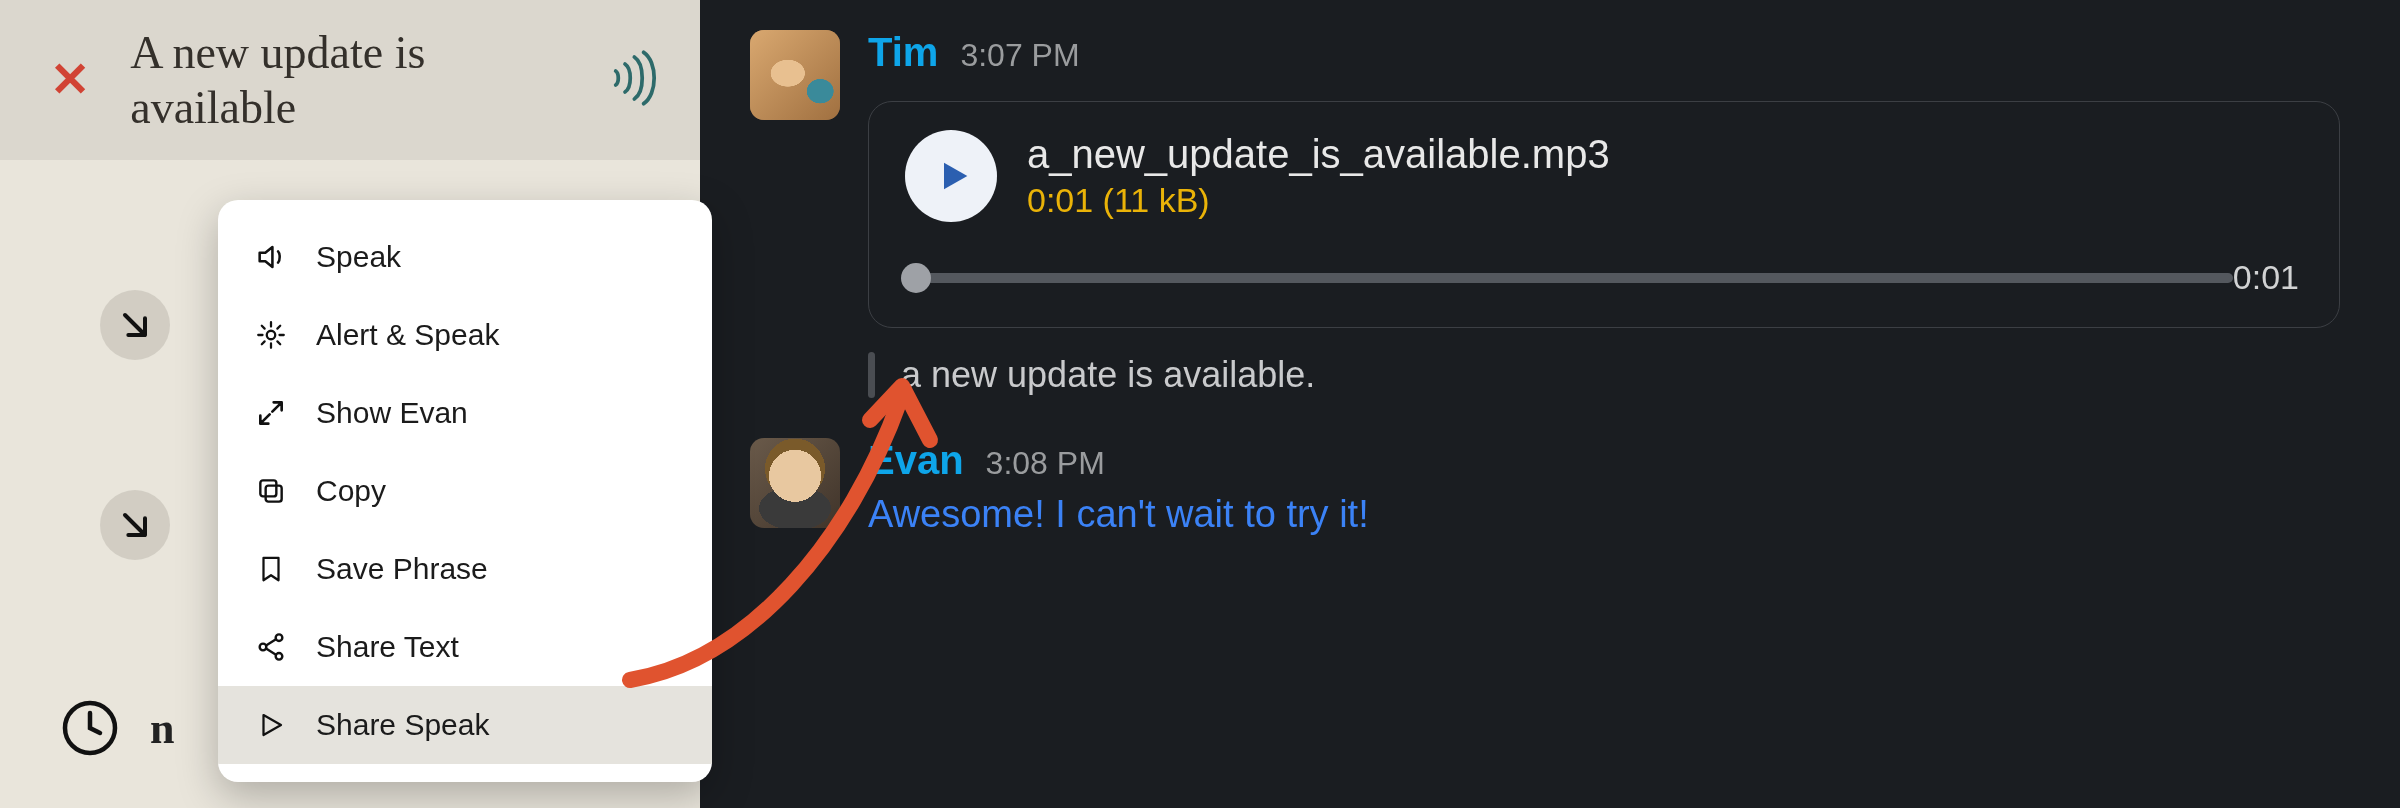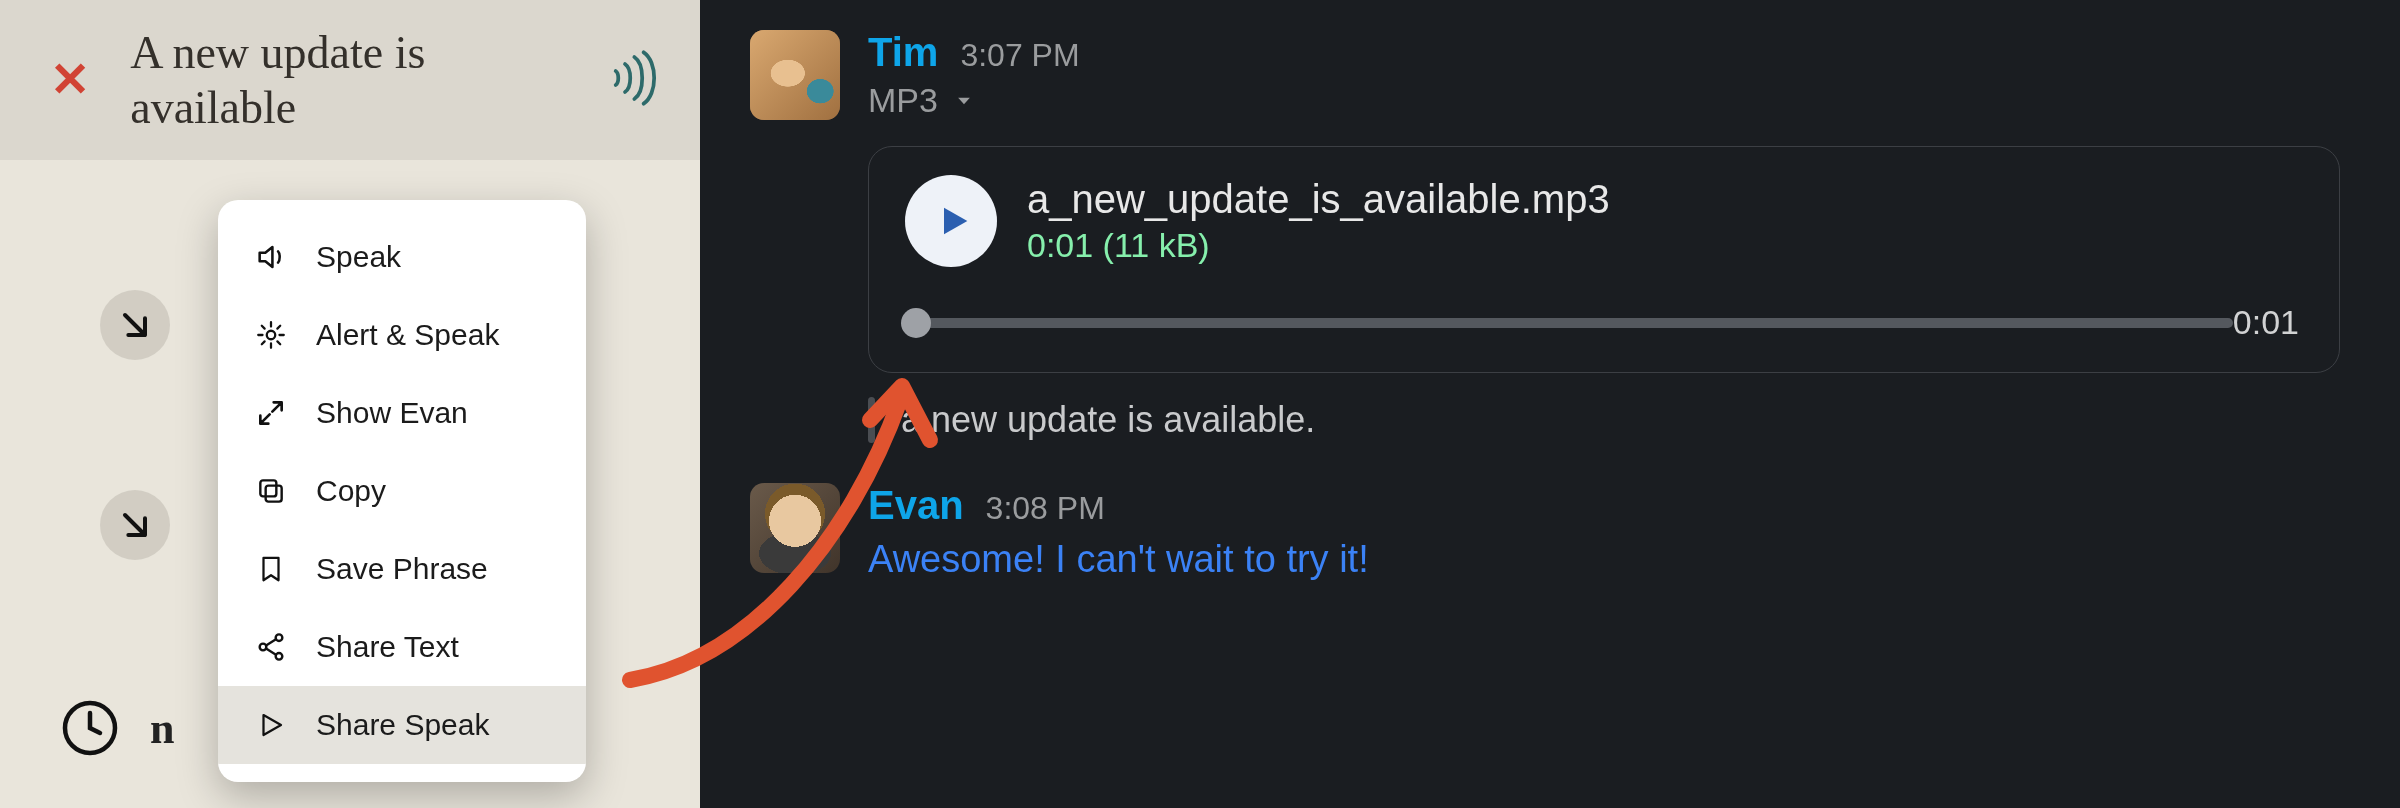--- a/index.html
+++ b/index.html
@@ -26,21 +26,21 @@
 
   .dim-icons { position:absolute; left:100px; top:290px; display:flex; flex-direction:column; gap:130px; color:#333; }
   .dim-icons .circ { width:70px;height:70px;border-radius:50%;background:rgba(200,195,185,0.7);display:flex;align-items:center;justify-content:center;}
   .dim-icons svg { width:40px;height:40px; }
   .bottom-row { position:absolute; left:60px; bottom:50px; display:flex; align-items:center; gap:30px; color:#222;}
   .bottom-row .clock { width:60px;height:60px; }
   .bottom-row .ntext { font-family: Georgia, serif; font-size:44px; font-weight:600;}
 
   
   .menu {
-    position:absolute; left:218px; top:200px; width:368px;
+    position:absolute; left:218px; top:200px; width:494px;
     background:#fff; border-radius:20px; box-shadow:0 14px 40px rgba(0,0,0,0.25);
     padding:18px 0; z-index:50; overflow:hidden;
   }
   .menu::before{
     content:""; position:absolute; top:-12px; right:60px;
     border-left:14px solid transparent; border-right:14px solid transparent;
     border-bottom:14px solid #fff;
   }
   .menu .item {
     display:flex; align-items:center; gap:26px;
@@ -93,21 +93,21 @@
     margin-top:26px; border:1px solid #3c3f44; border-radius:24px;
     padding:28px 40px 30px 36px;
   }
   .audiohead { display:flex; align-items:center; gap:30px;}
   .playbtn {
     width:92px;height:92px;border-radius:50%;background:#eef2f8;
     display:flex;align-items:center;justify-content:center;cursor:pointer;
   }
   .playbtn svg{width:40px;height:40px;fill:#2b5fb0;margin-left:6px;}
   .audiotitle { color:#e8e8e8; font-size:40px; font-weight:500;}
-  .audiometa { color:#86efac; font-size:34px; margin-top:4px;}
+  .audiometa { color:#eab308; font-size:34px; margin-top:4px;}
   .seekrow { display:flex; align-items:center; margin-top:36px;}
   .seekbar {
     flex:1; height:10px; background:#54585e; border-radius:6px; position:relative;
   }
   .seekbar .thumb{
     position:absolute; left:0; top:50%; transform:translate(-4px,-50%);
     width:30px;height:30px;border-radius:50%;background:#9ea1a6;
   }
   .seektime { color:#d1d2d3; font-size:34px; }
 
@@ -234,26 +234,20 @@
   </div>
 
   <div class="right">
 
     <div class="msg">
       <div class="avatar cat"></div>
       <div class="msgbody">
         <div class="msghead">
           <span class="name">Tim</span>
           <span class="time">3:07 PM</span>
-        </div>
-        <div class="filetype">
-          <span>MP3</span>
-          <svg class="caret-down" viewBox="0 0 24 24" fill="#9a9c9e">
-              <path d="M5 8l7 8 7-8z"></path>
-            </svg>
         </div>
 
         <div class="audiocard">
           <div class="audiohead">
             <div class="playbtn">
               <svg viewBox="0 0 24 24">
                   <path d="M6 4l14 8-14 8z"></path>
                 </svg>
             </div>
             <div>

